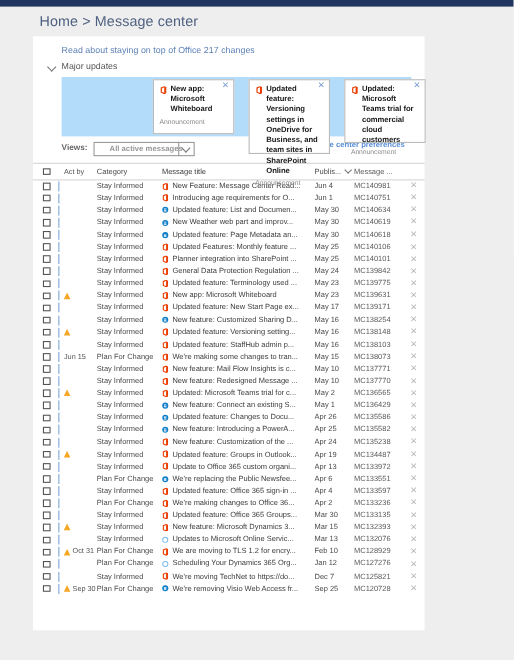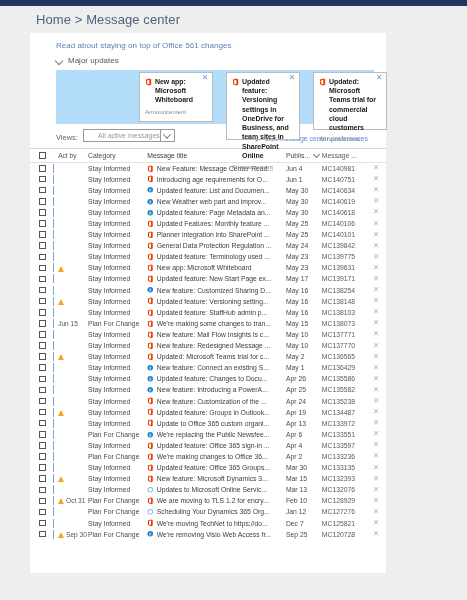--- a/index.html
+++ b/index.html
@@ -29,21 +29,21 @@
     min-height: 540px;
     padding: 0;
   }
   #readlink {
     padding: 8px 0 0 26px;
     font-size: 8px;
     color: #5a7fb5;
     letter-spacing: .05px;
   }
   #majorrow {
-    padding: 6px 0 3px 26px;
+    padding: 6px 0 3px 14px;
     font-size: 8px;
     color: #555;
     display: flex;
     align-items: center;
     gap: 4px;
   }
   .chev {
     display: inline-block;
     width: 8px; height: 8px;
     position: relative;
@@ -100,23 +100,24 @@
     line-height: 8px;
     text-align: center;
   }
   .oicon {
     width: 7px; height: 8px;
     flex: 0 0 7px;
     margin-top: 1px;
   }
   #viewsrow {
     display: flex;
-    align-items: flex-end;
+    align-items: flex-start;
     padding: 5px 12px 4px 26px;
     gap: 5px;
+    font-weight: bold;
   }
   #viewslabel {
     font-size: 7.5px;
     color: #666;
   }
   #viewsselect {
     border: 1px solid #999;
     background: #fff;
     height: 13px;
     width: 92px;
@@ -232,21 +233,21 @@
 </style>
 </head>
 <body>
 
 <div id="topbar"></div>
 
 <div id="breadcrumb">Home &gt; Message center</div>
 
 <div id="card">
 
-  <div id="readlink">Read about staying on top of Office 561 changes</div>
+  <div id="readlink">Read about staying on top of Office 217 changes</div>
 
   <div id="majorrow">
     <span class="chev"></span>
     <span>Major updates</span>
   </div>
 
   <div id="cardsband">
 
     <div class="promo">
       <div class="promo-x">✕</div>

